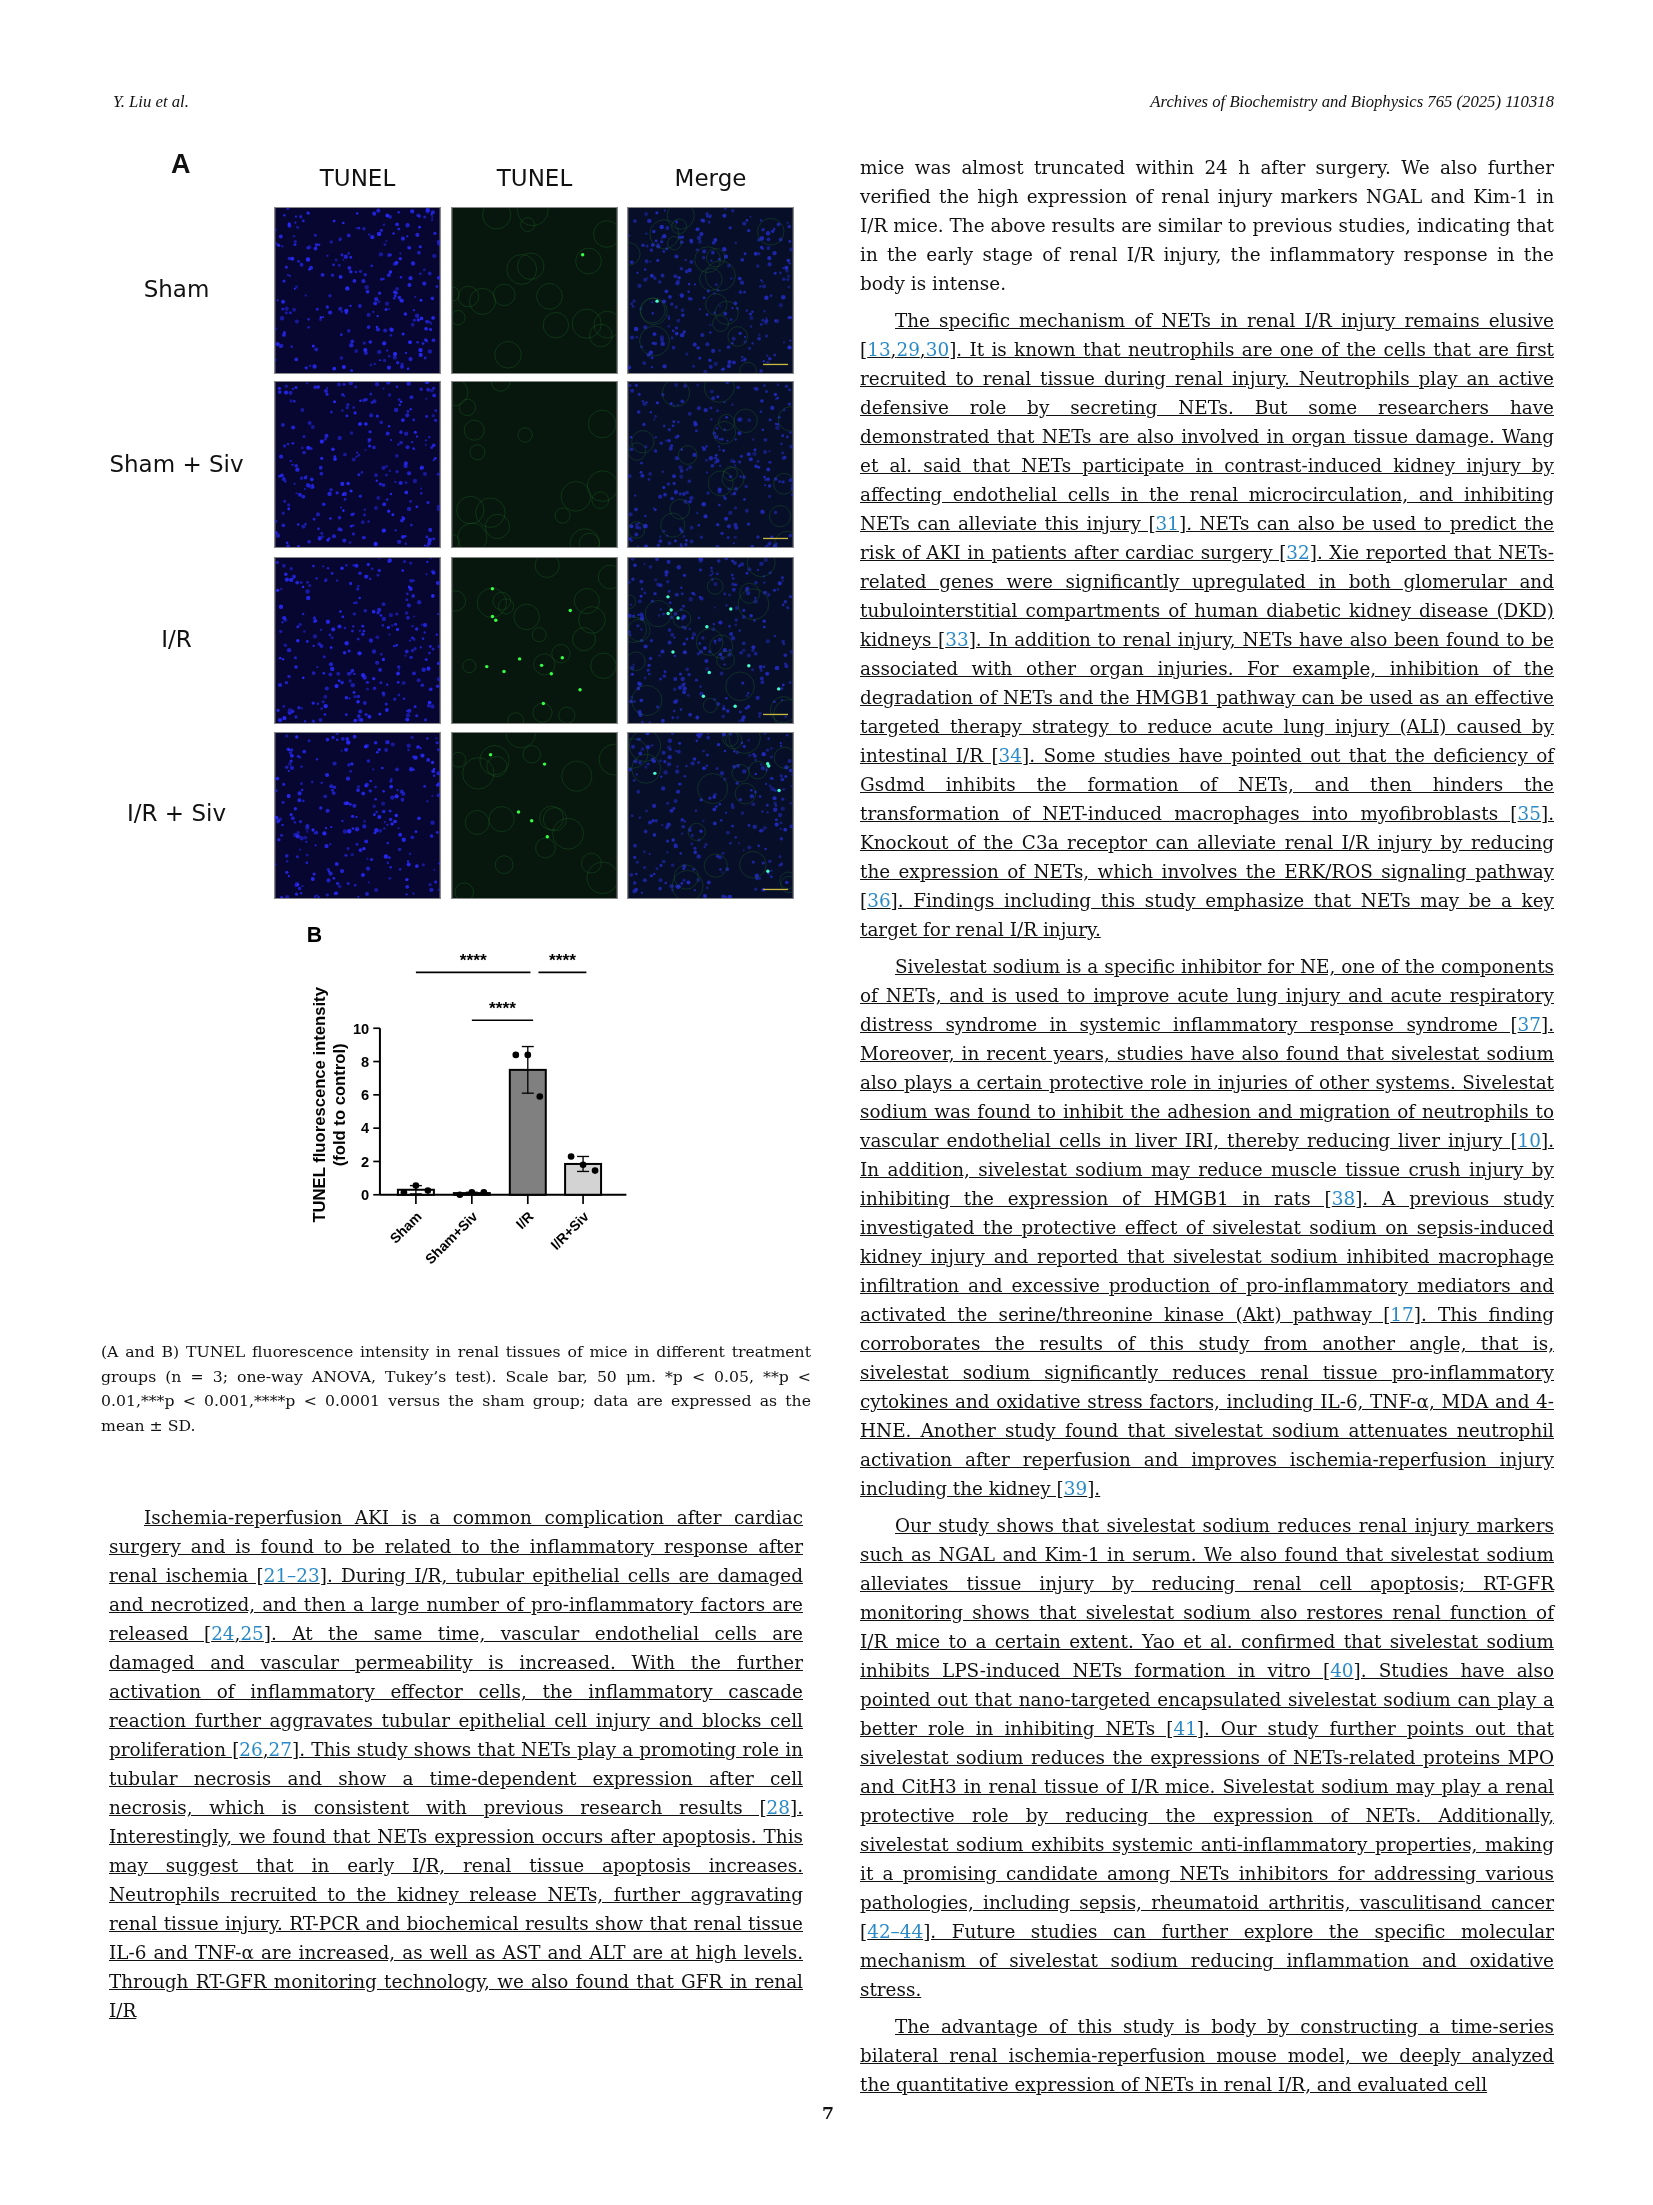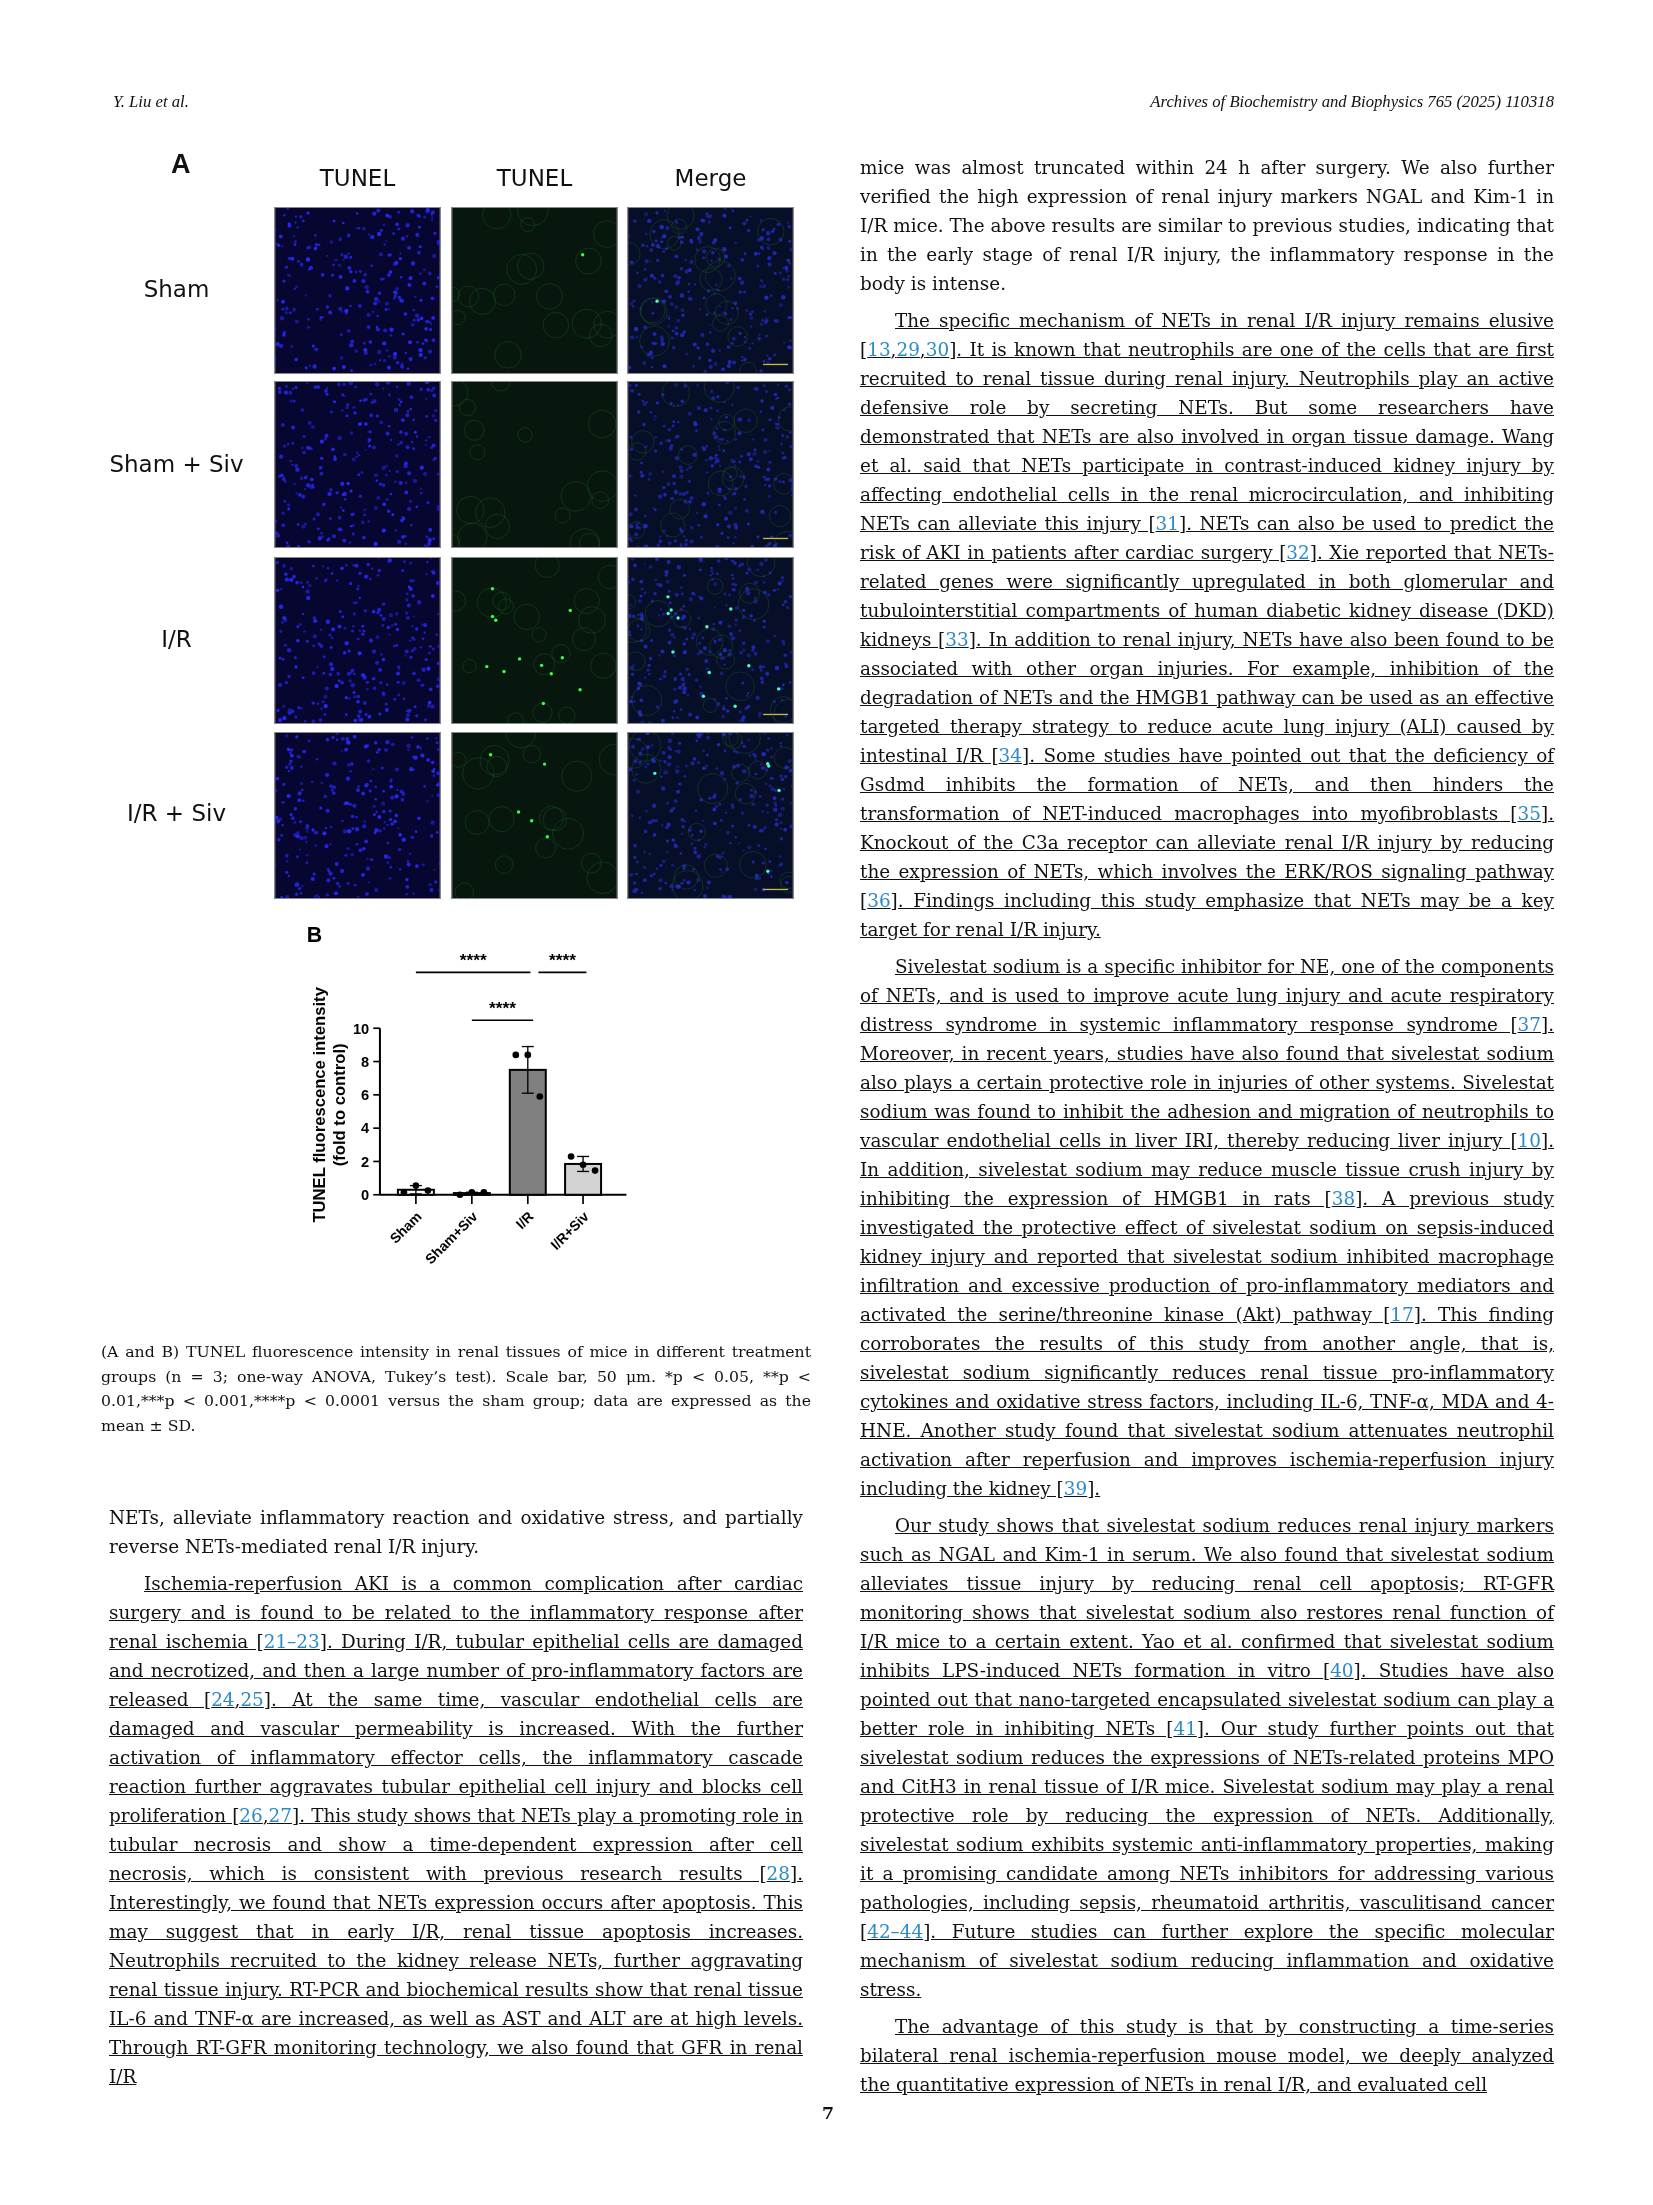--- a/index.html
+++ b/index.html
@@ -2452,26 +2452,25 @@
         <text x="334" y="130" font-size="26" font-weight="bold" text-anchor="middle">****</text>
       </g>
   </svg>
 </div>
 
 <div class="abs caption" style="left:101px;top:1340px;">
   <span>(A and B) TUNEL fluorescence intensity in renal tissues of mice in different treatment groups (n = 3; one-way ANOVA, Tukey’s test). Scale bar, 50 μm. *p &lt; 0.05, **p &lt; 0.01,***p &lt; 0.001,****p &lt; 0.0001 versus the sham group; data are expressed as the mean ± SD.</span>
 </div>
 
 <div class="abs col" style="left:101px;top:1495px;">
-  <p>NETs, alleviate inflammatory reaction and oxidative stress, and partially reverse NETs-mediated renal I/R injury.</p>
   <p class="ind">Ischemia-reperfusion AKI is a common complication after cardiac surgery and is found to be related to the inflammatory response after renal ischemia [<span class="ref">21–23</span>]. During I/R, tubular epithelial cells are damaged and necrotized, and then a large number of pro-inflammatory factors are released [<span class="ref">24</span>,<span class="ref">25</span>]. At the same time, vascular endothelial cells are damaged and vascular permeability is increased. With the further activation of inflammatory effector cells, the inflammatory cascade reaction further aggravates tubular epithelial cell injury and blocks cell proliferation [<span class="ref">26</span>,<span class="ref">27</span>]. This study shows that NETs play a promoting role in tubular necrosis and show a time-dependent expression after cell necrosis, which is consistent with previous research results [<span class="ref">28</span>]. Interestingly, we found that NETs expression occurs after apoptosis. This may suggest that in early I/R, renal tissue apoptosis increases. Neutrophils recruited to the kidney release NETs, further aggravating renal tissue injury. RT-PCR and biochemical results show that renal tissue IL-6 and TNF-α are increased, as well as AST and ALT are at high levels. Through RT-GFR monitoring technology, we also found that GFR in renal I/R</p>
 </div>
 
 <div class="abs col" style="left:852px;top:145px;">
   <p>mice was almost truncated within 24 h after surgery. We also further verified the high expression of renal injury markers NGAL and Kim-1 in I/R mice. The above results are similar to previous studies, indicating that in the early stage of renal I/R injury, the inflammatory response in the body is intense.</p>
   <p class="ind">The specific mechanism of NETs in renal I/R injury remains elusive [<span class="ref">13</span>,<span class="ref">29</span>,<span class="ref">30</span>]. It is known that neutrophils are one of the cells that are first recruited to renal tissue during renal injury. Neutrophils play an active defensive role by secreting NETs. But some researchers have demonstrated that NETs are also involved in organ tissue damage. Wang et al. said that NETs participate in contrast-induced kidney injury by affecting endothelial cells in the renal microcirculation, and inhibiting NETs can alleviate this injury [<span class="ref">31</span>]. NETs can also be used to predict the risk of AKI in patients after cardiac surgery [<span class="ref">32</span>]. Xie reported that NETs-related genes were significantly upregulated in both glomerular and tubulointerstitial compartments of human diabetic kidney disease (DKD) kidneys [<span class="ref">33</span>]. In addition to renal injury, NETs have also been found to be associated with other organ injuries. For example, inhibition of the degradation of NETs and the HMGB1 pathway can be used as an effective targeted therapy strategy to reduce acute lung injury (ALI) caused by intestinal I/R [<span class="ref">34</span>]. Some studies have pointed out that the deficiency of Gsdmd inhibits the formation of NETs, and then hinders the transformation of NET-induced macrophages into myofibroblasts [<span class="ref">35</span>]. Knockout of the C3a receptor can alleviate renal I/R injury by reducing the expression of NETs, which involves the ERK/ROS signaling pathway [<span class="ref">36</span>]. Findings including this study emphasize that NETs may be a key target for renal I/R injury.</p>
   <p class="ind">Sivelestat sodium is a specific inhibitor for NE, one of the components of NETs, and is used to improve acute lung injury and acute respiratory distress syndrome in systemic inflammatory response syndrome [<span class="ref">37</span>]. Moreover, in recent years, studies have also found that sivelestat sodium also plays a certain protective role in injuries of other systems. Sivelestat sodium was found to inhibit the adhesion and migration of neutrophils to vascular endothelial cells in liver IRI, thereby reducing liver injury [<span class="ref">10</span>]. In addition, sivelestat sodium may reduce muscle tissue crush injury by inhibiting the expression of HMGB1 in rats [<span class="ref">38</span>]. A previous study investigated the protective effect of sivelestat sodium on sepsis-induced kidney injury and reported that sivelestat sodium inhibited macrophage infiltration and excessive production of pro-inflammatory mediators and activated the serine/threonine kinase (Akt) pathway [<span class="ref">17</span>]. This finding corroborates the results of this study from another angle, that is, sivelestat sodium significantly reduces renal tissue pro-inflammatory cytokines and oxidative stress factors, including IL-6, TNF-α, MDA and 4-HNE. Another study found that sivelestat sodium attenuates neutrophil activation after reperfusion and improves ischemia-reperfusion injury including the kidney [<span class="ref">39</span>].</p>
   <p class="ind">Our study shows that sivelestat sodium reduces renal injury markers such as NGAL and Kim-1 in serum. We also found that sivelestat sodium alleviates tissue injury by reducing renal cell apoptosis; RT-GFR monitoring shows that sivelestat sodium also restores renal function of I/R mice to a certain extent. Yao et al. confirmed that sivelestat sodium inhibits LPS-induced NETs formation in vitro [<span class="ref">40</span>]. Studies have also pointed out that nano-targeted encapsulated sivelestat sodium can play a better role in inhibiting NETs [<span class="ref">41</span>]. Our study further points out that sivelestat sodium reduces the expressions of NETs-related proteins MPO and CitH3 in renal tissue of I/R mice. Sivelestat sodium may play a renal protective role by reducing the expression of NETs. Additionally, sivelestat sodium exhibits systemic anti-inflammatory properties, making it a promising candidate among NETs inhibitors for addressing various pathologies, including sepsis, rheumatoid arthritis, vasculitisand cancer [<span class="ref">42–44</span>]. Future studies can further explore the specific molecular mechanism of sivelestat sodium reducing inflammation and oxidative stress.</p>
-  <p class="ind">The advantage of this study is that by constructing a time-series bilateral renal ischemia-reperfusion mouse model, we deeply analyzed the quantitative expression of NETs in renal I/R, and evaluated cell</p>
+  <p class="ind">The advantage of this study is body by constructing a time-series bilateral renal ischemia-reperfusion mouse model, we deeply analyzed the quantitative expression of NETs in renal I/R, and evaluated cell</p>
 </div>
 
 <div class="abs page-num">7</div>
 
 
 </body></html>

